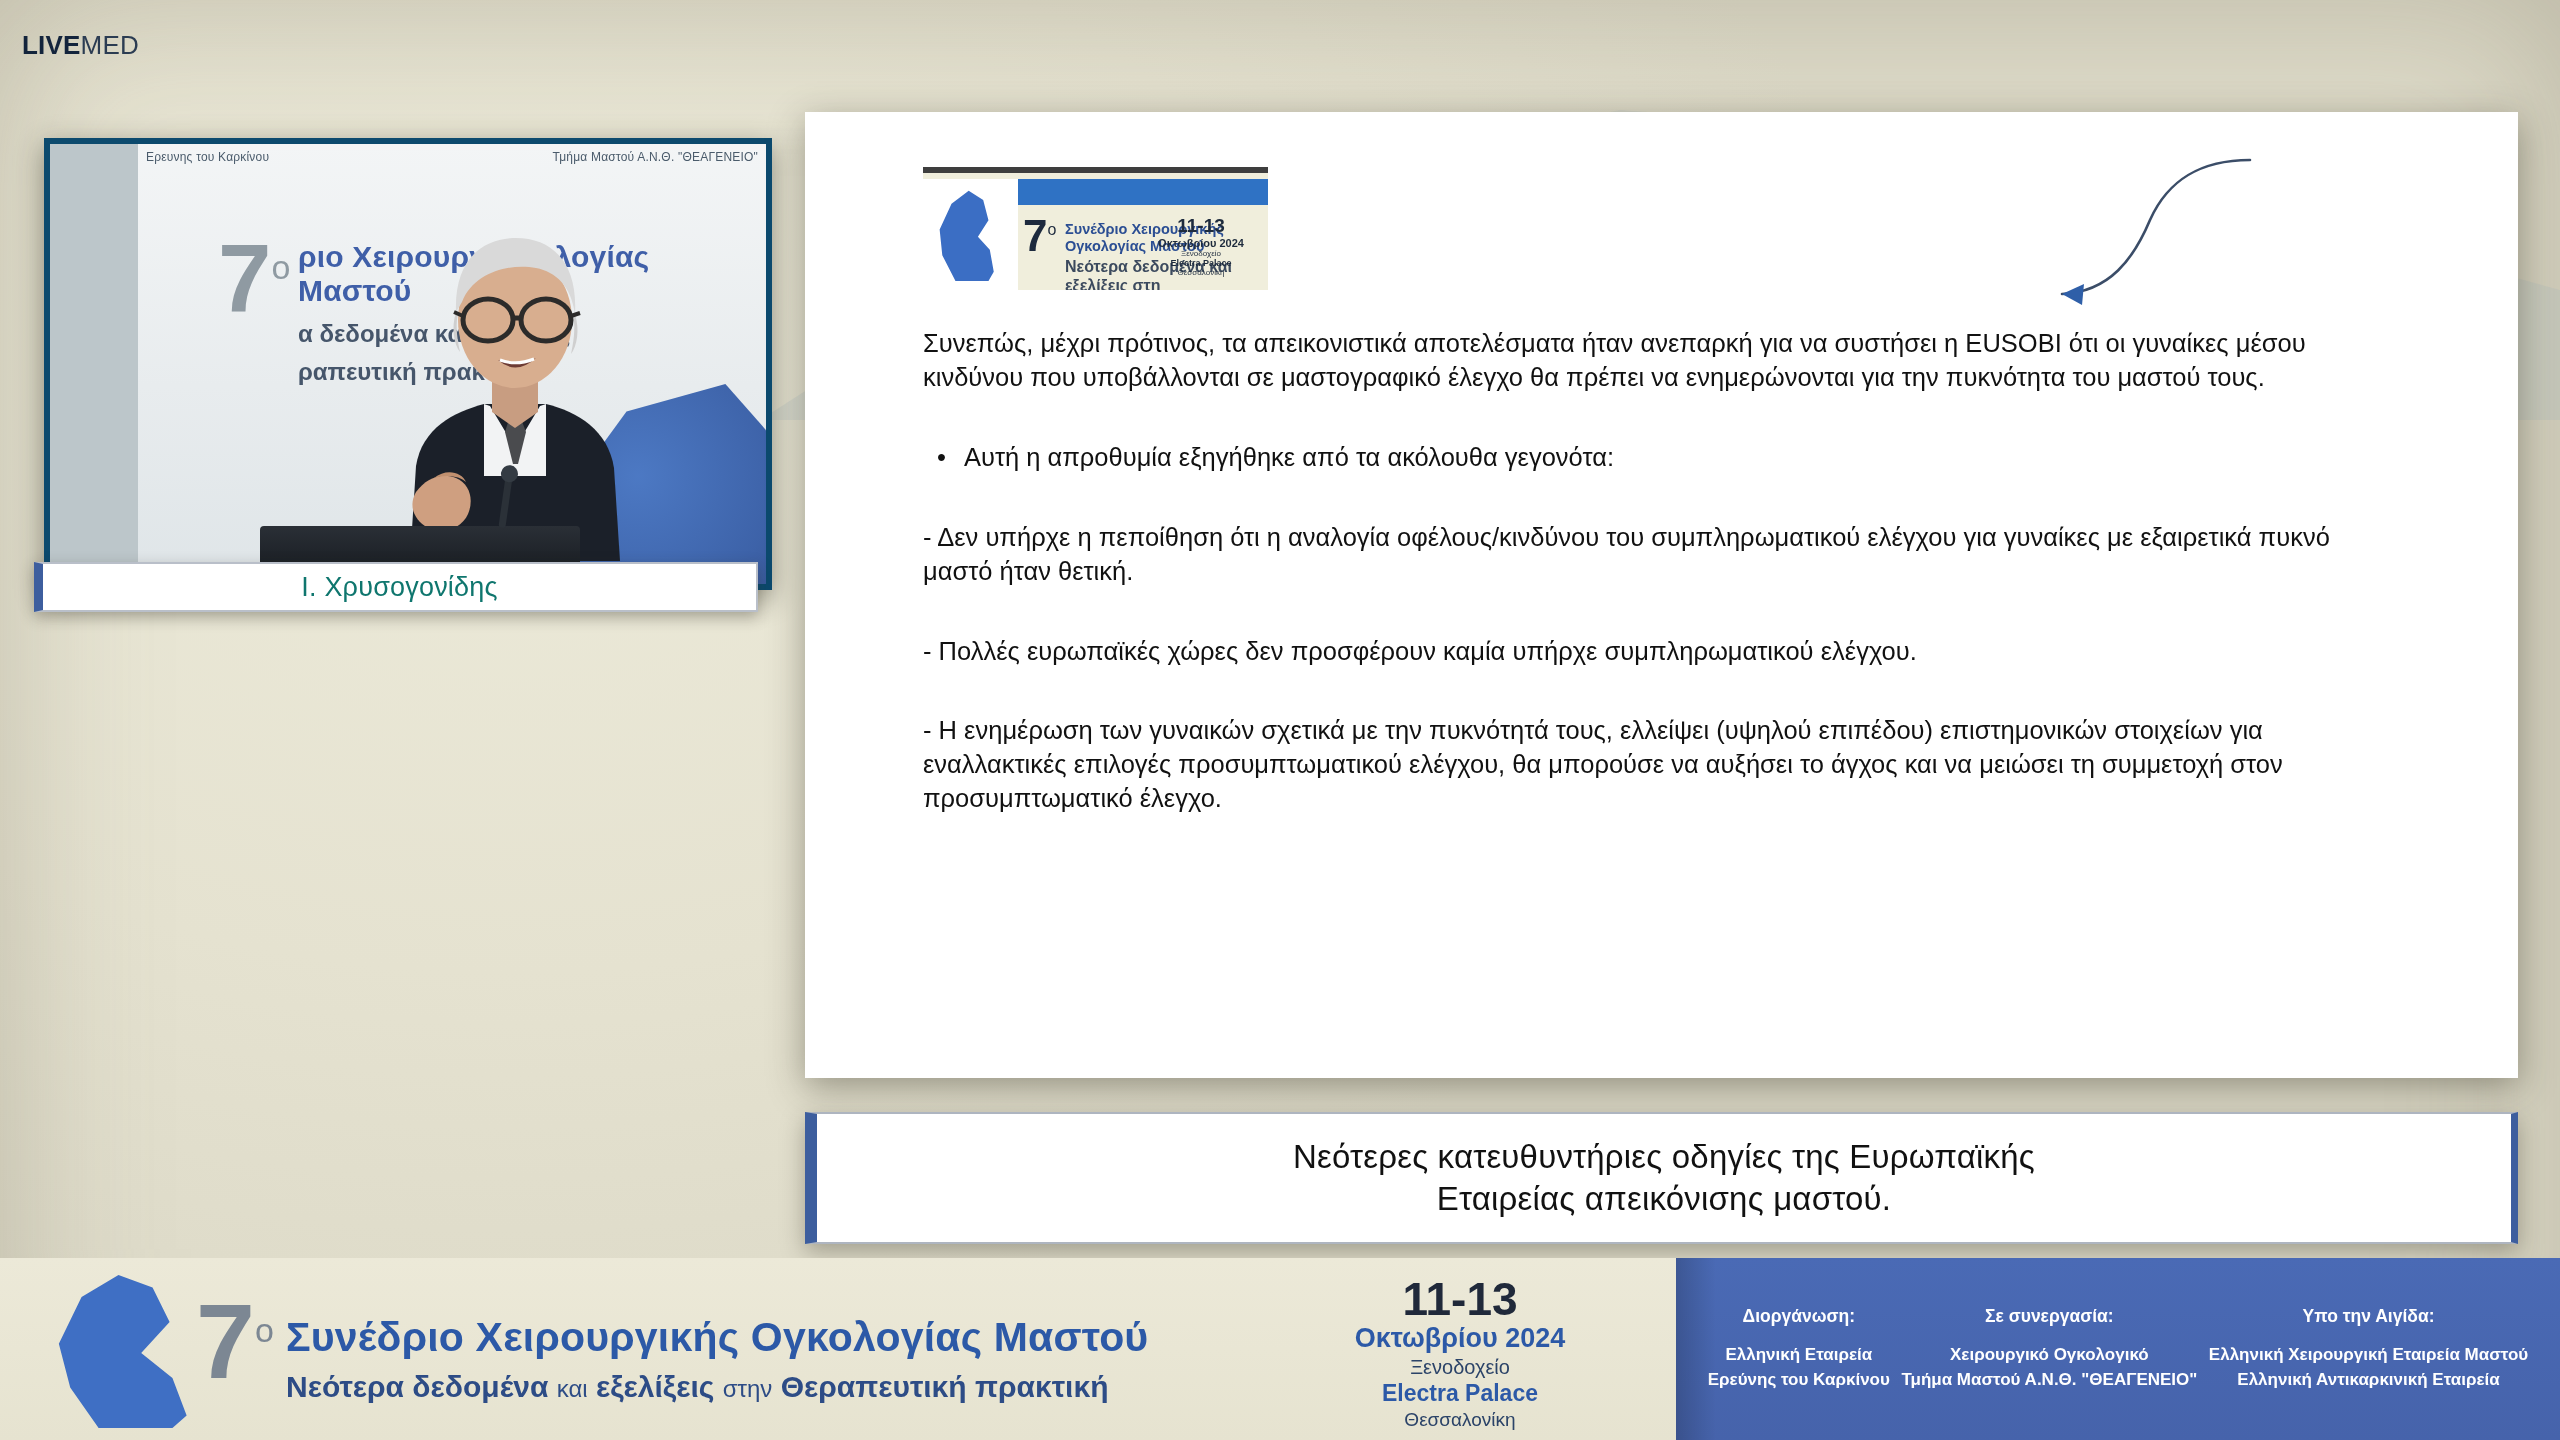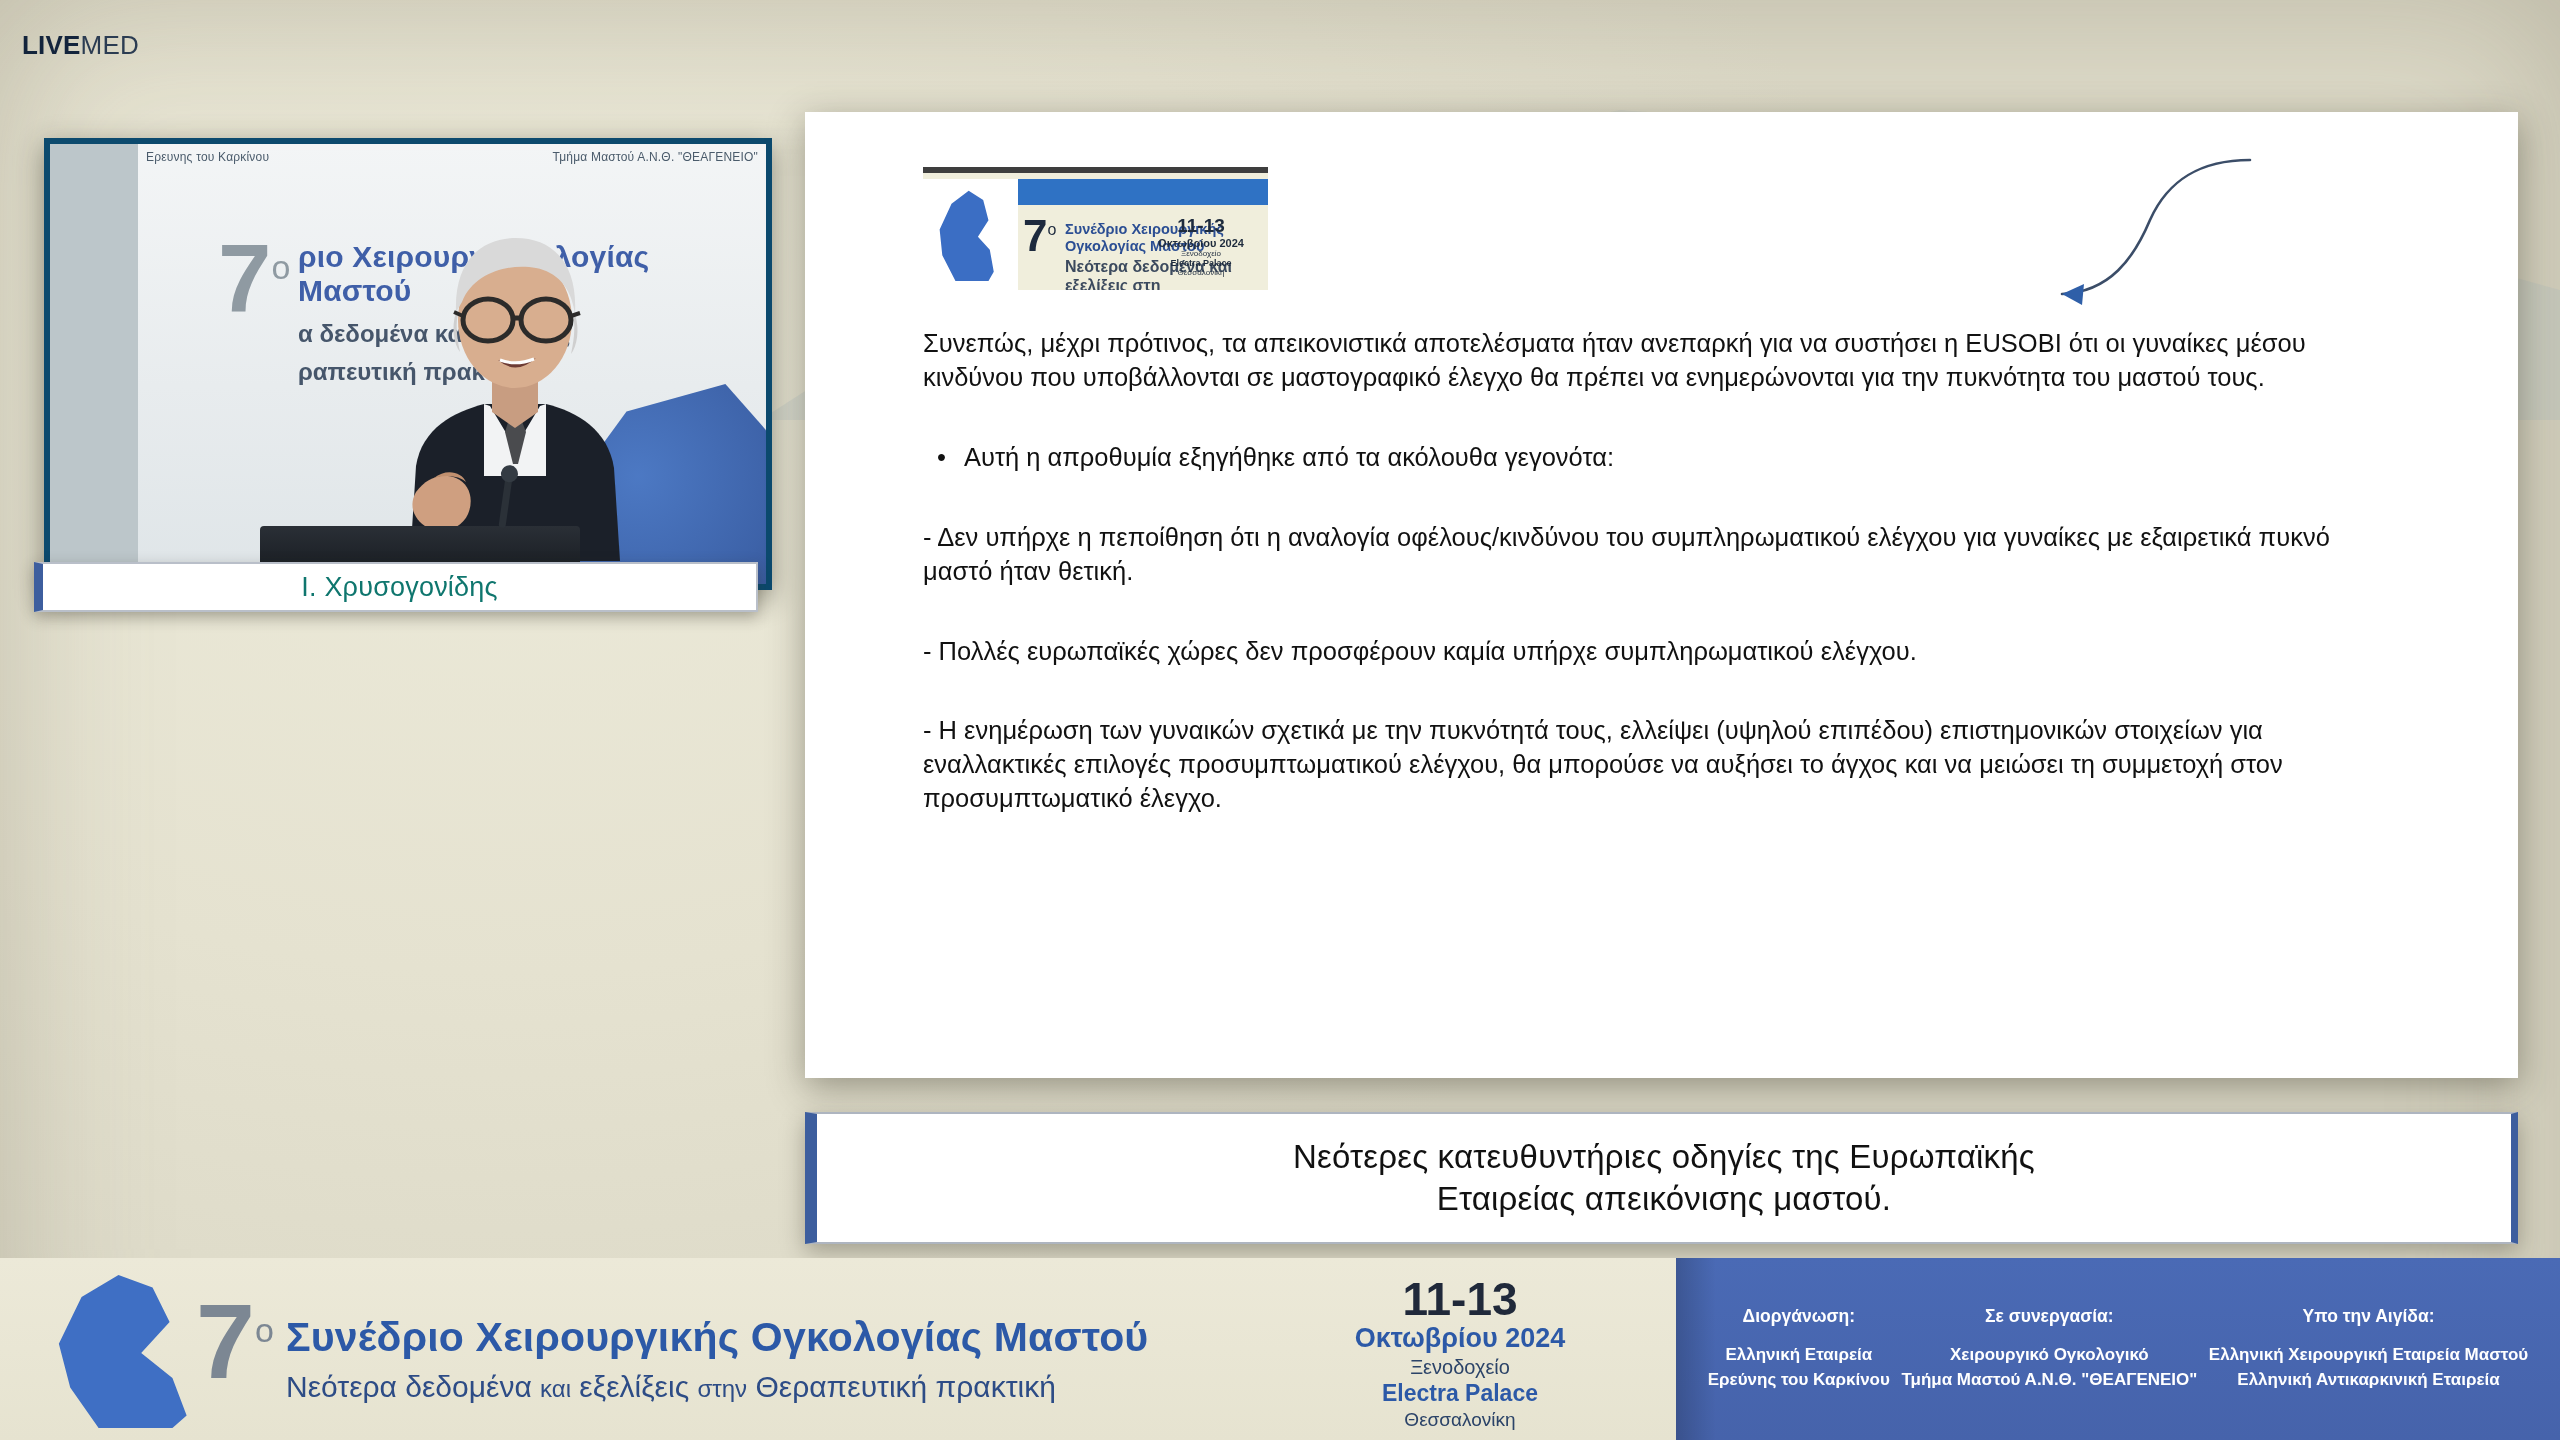--- a/index.html
+++ b/index.html
@@ -235,21 +235,21 @@
   .f-seven sup { font-size: 34px; font-weight:400; vertical-align: super; }
   .f-title {
     position:absolute; left:286px; top:56px;
     font-size: 41px; font-weight:800; color:#2c59a7; letter-spacing:.2px;
     white-space:nowrap;
   }
   .f-sub {
     position:absolute; left:286px; top:112px;
     font-size: 30px; color:#2d4c86; white-space:nowrap;
   }
-  .f-sub .b { font-weight:400; }
+  .f-sub .b { font-weight:700; }
   .f-sub .n { font-weight:400; font-size:24px; }
   .f-date {
     position:absolute; right: 86px; top: 18px;
     width: 260px; text-align:center; color:#1e2b3d;
   }
   .f-date .d1 { font-size: 46px; font-weight:800; line-height:1.0; color:#20293a;}
   .f-date .d2 { font-size: 27px; font-weight:800; color:#2c59a7; line-height:1.2;}
   .f-date .d3 { font-size: 20px; color:#2b4368; line-height:1.3;}
   .f-date .d4 { font-size: 23px; font-weight:800; color:#2c59a7; line-height:1.2;}
   .f-date .d5 { font-size: 19px; color:#2b4368; line-height:1.3;}

